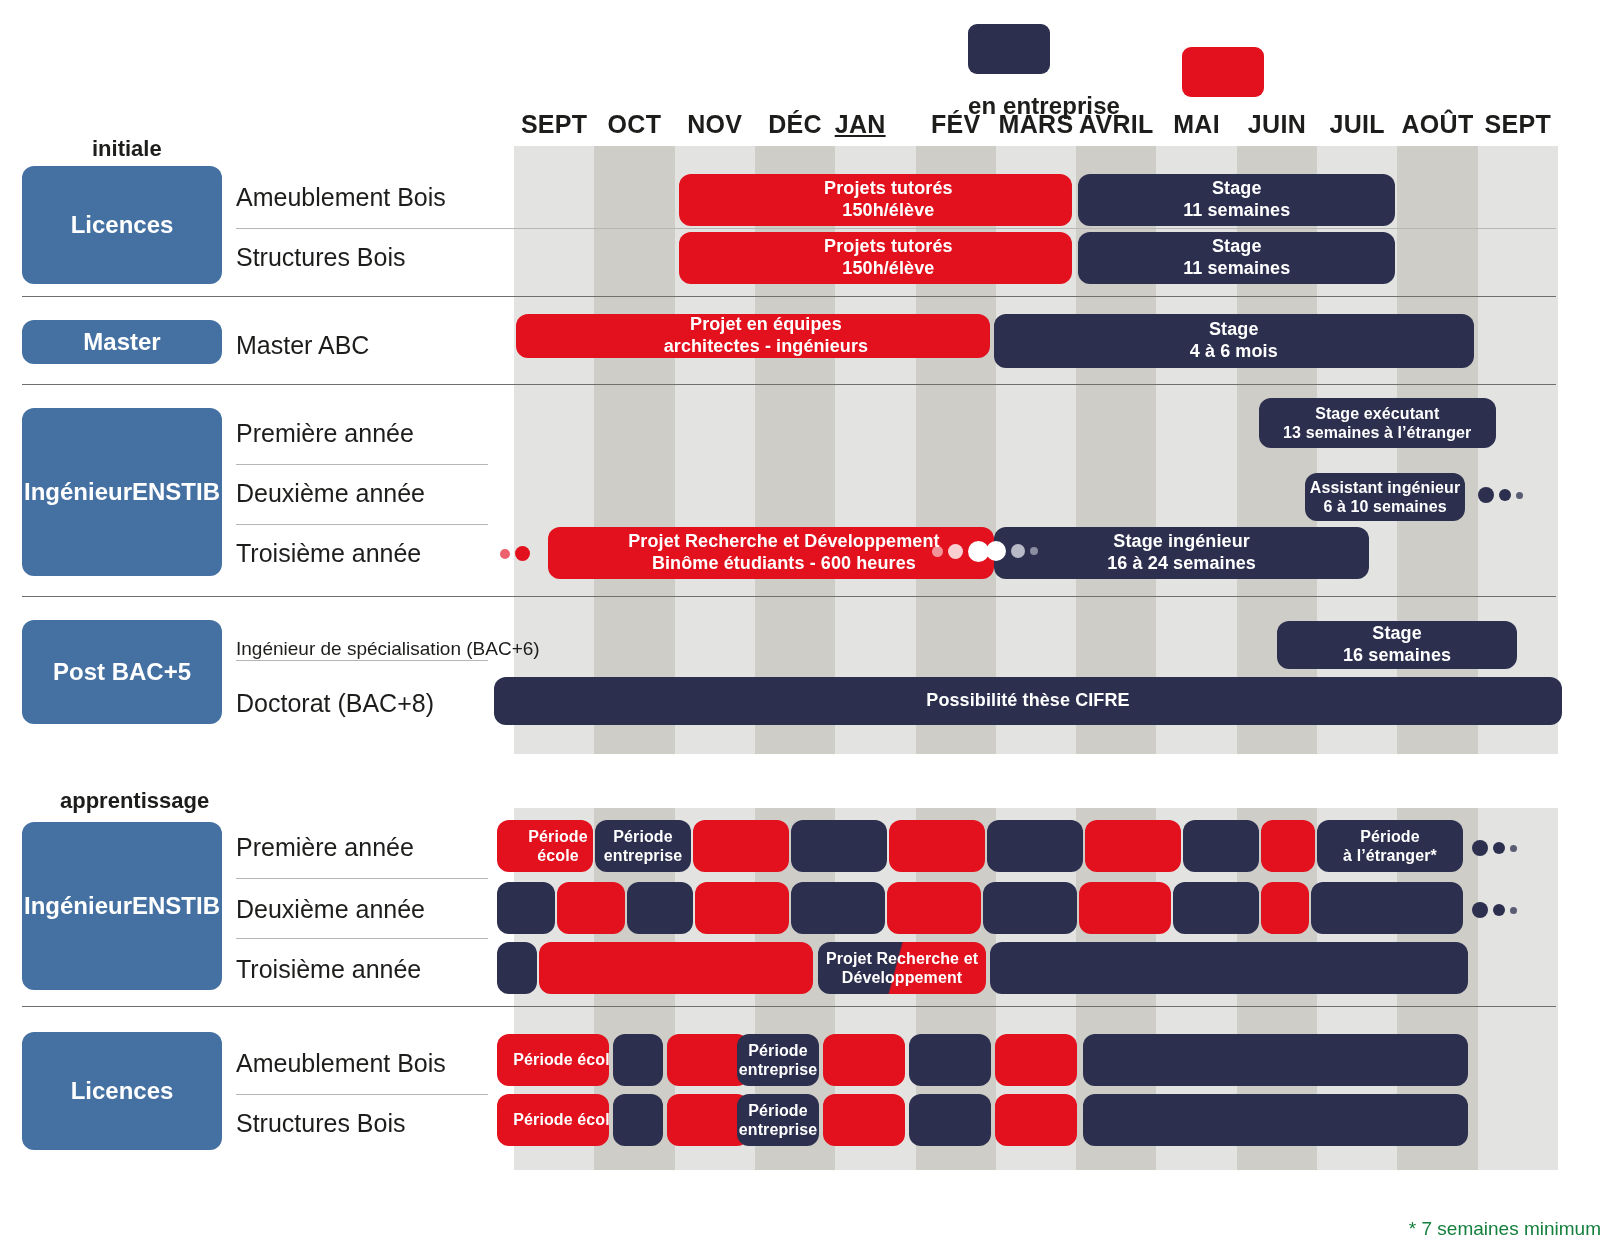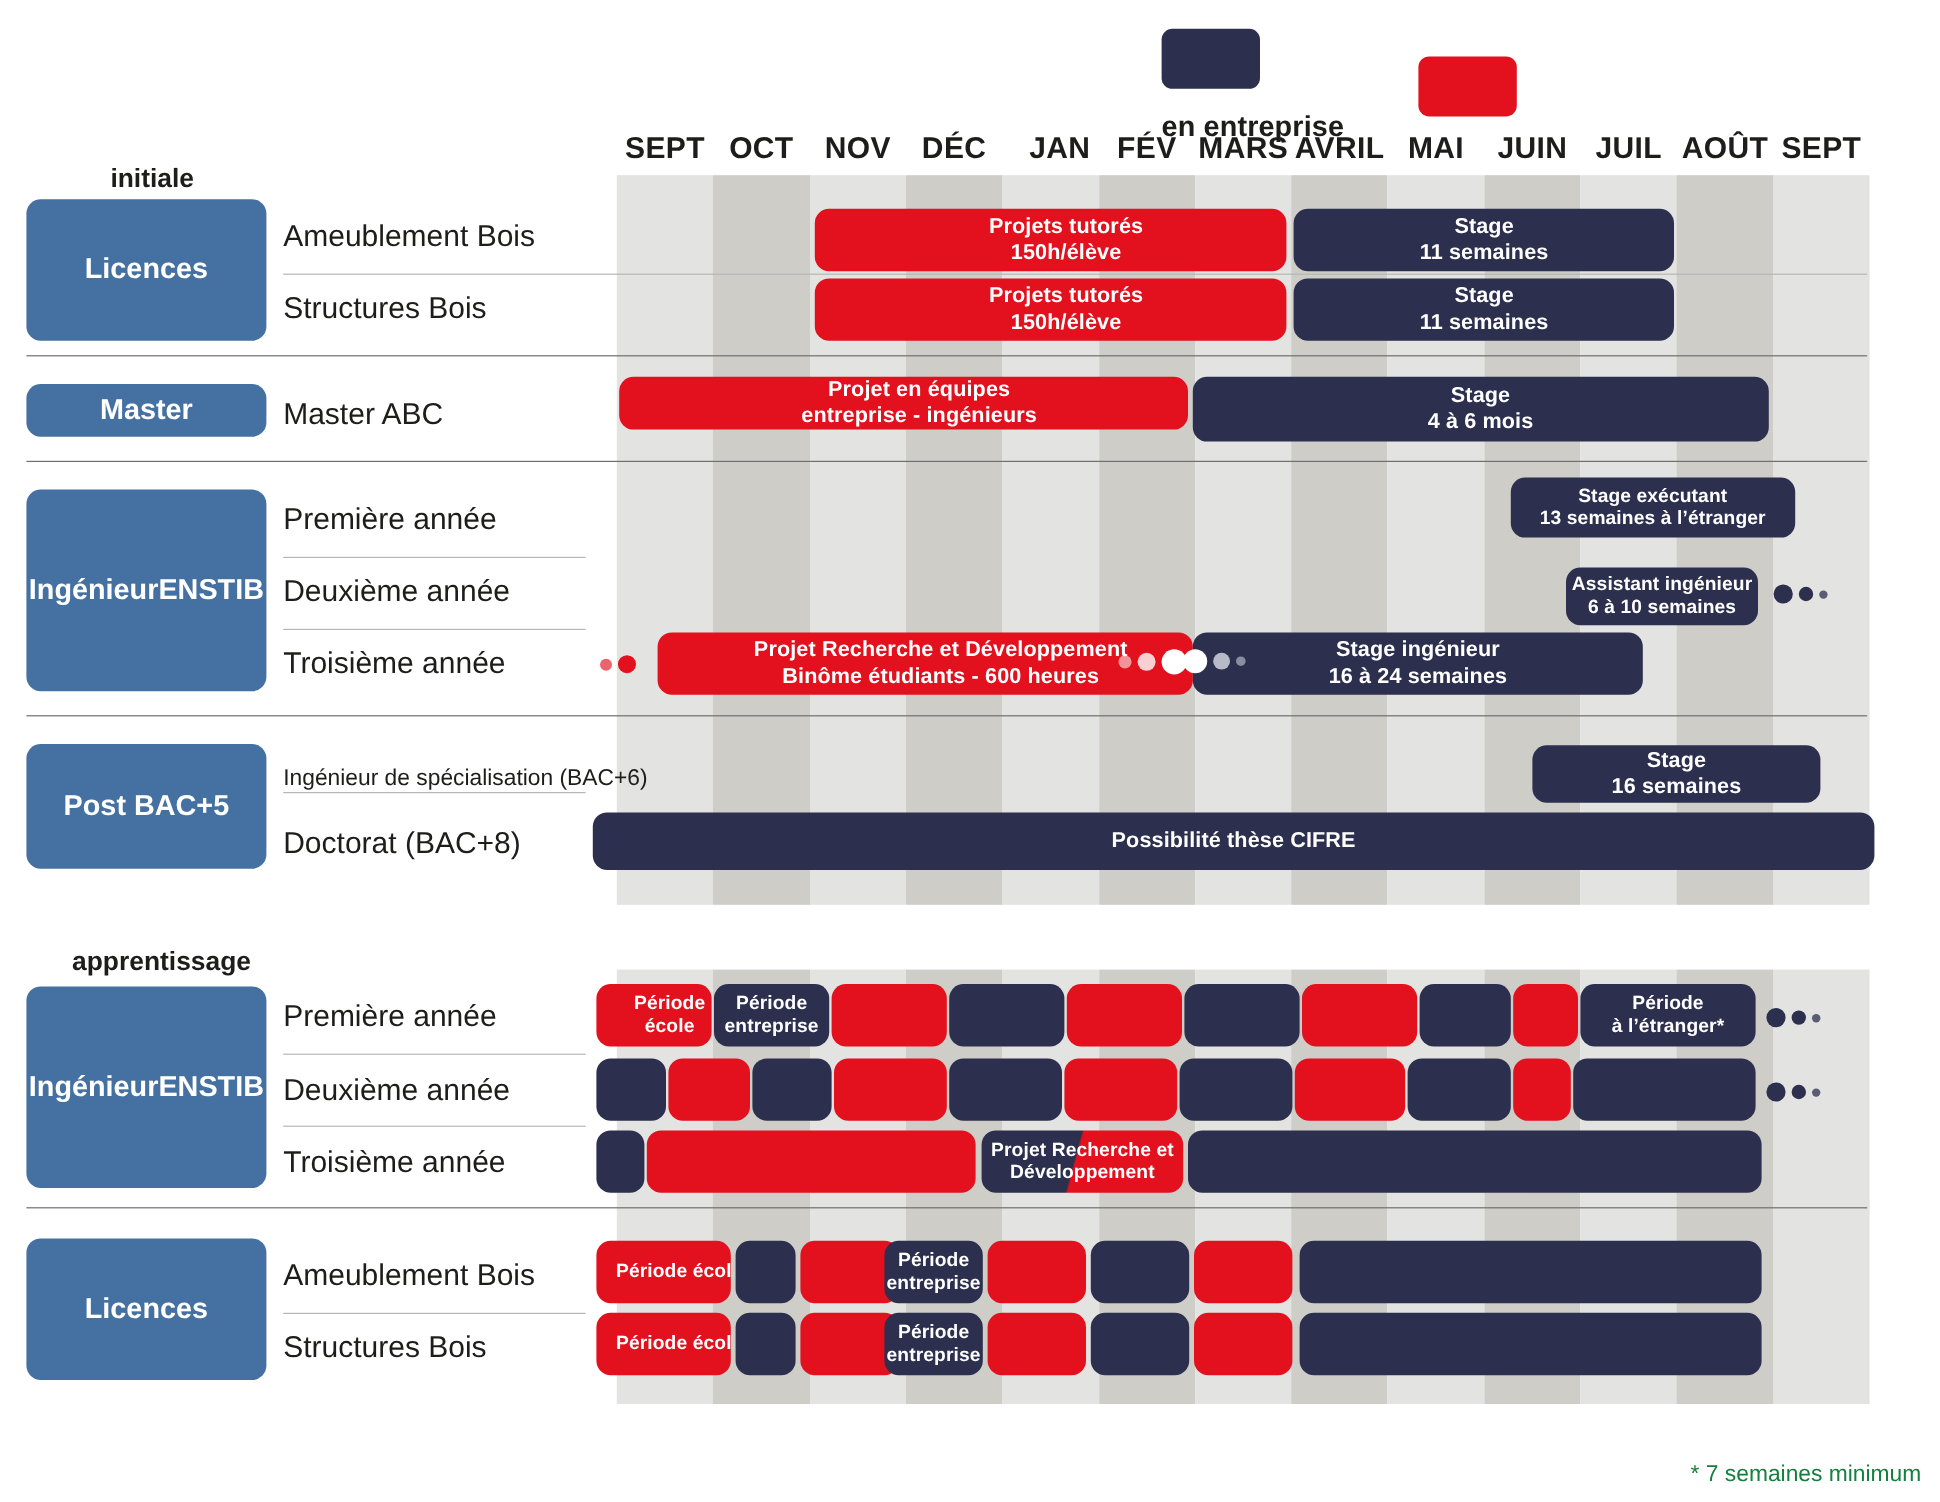--- a/index.html
+++ b/index.html
@@ -144,21 +144,21 @@
     <div class="legend-item">
       <span class="legend-swatch" style="background:#e3101e"></span>
     </div>
   </div>
 
   <div class="months" id="month-header">
       <div class="month" style="left: 0px; width: 80.3077px;">SEPT</div>
       <div class="month" style="left: 80.3077px; width: 80.3077px;">OCT</div>
       <div class="month" style="left: 160.615px; width: 80.3077px;">NOV</div>
       <div class="month" style="left: 240.923px; width: 80.3077px;">DÉC</div>
-      <div class="month" style="left: 329px; width: 80.3077px;">JAN</div>
+      <div class="month" style="left: 306px; width: 80.3077px; text-decoration: underline;">JAN</div>
       <div class="month" style="left: 401.538px; width: 80.3077px;">FÉV</div>
       <div class="month" style="left: 481.846px; width: 80.3077px; text-align: center;">MARS</div>
       <div class="month" style="left: 562.154px; width: 80.3077px;">AVRIL</div>
       <div class="month" style="left: 642.462px; width: 80.3077px;">MAI</div>
       <div class="month" style="left: 722.769px; width: 80.3077px;">JUIN</div>
       <div class="month" style="left: 803.077px; width: 80.3077px;">JUIL</div>
       <div class="month" style="left: 883.385px; width: 80.3077px;">AOÛT</div>
       <div class="month" style="left: 963.692px; width: 80.3077px;">SEPT</div>
     </div>
 
@@ -219,21 +219,21 @@
         <span class="l1">Stage</span>
         <span class="l2">11 semaines</span>
       </div>
       <div class="rule section" style="left:22px;top:296px;width:1534px"></div>
       <div class="group-label" style="left:22px;top:320px;width:200px;height:44px">
         <span>Master</span>
       </div>
       <div class="row-name" style="left:236px;top:328px">Master ABC</div>
       <div class="bar red" style="left:516px;top:314px;width:473.8461538461538px;height:44px">
         <span class="l1">Projet en équipes</span>
-        <span class="l2">entreprise - ingénieurs</span>
+        <span class="l2">architectes - ingénieurs</span>
       </div>
       <div class="bar navy" style="left:993.8461538461538px;top:314px;width:479.8461538461538px;height:54px">
         <span class="l1">Stage</span>
         <span class="l2">4 à 6 mois</span>
       </div>
       <div class="rule section" style="left:22px;top:384px;width:1534px"></div>
       <div class="group-label" style="left:22px;top:408px;width:200px;height:168px">
         <span>Ingénieur</span>
         <span>ENSTIB</span>
       </div>

